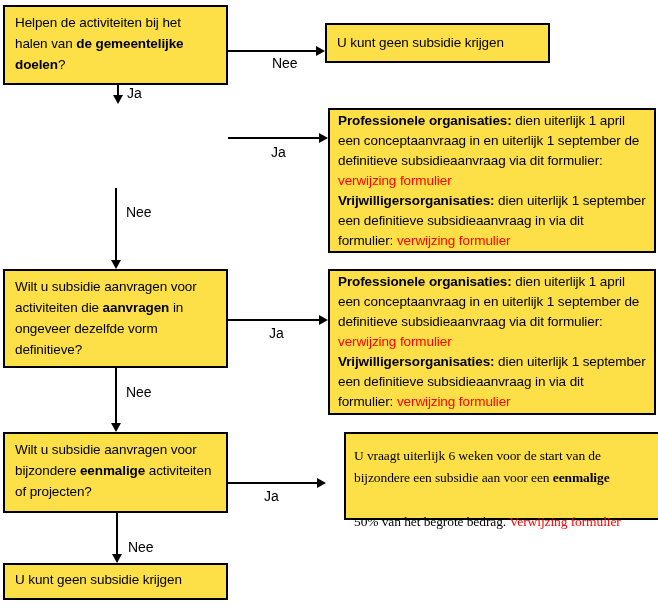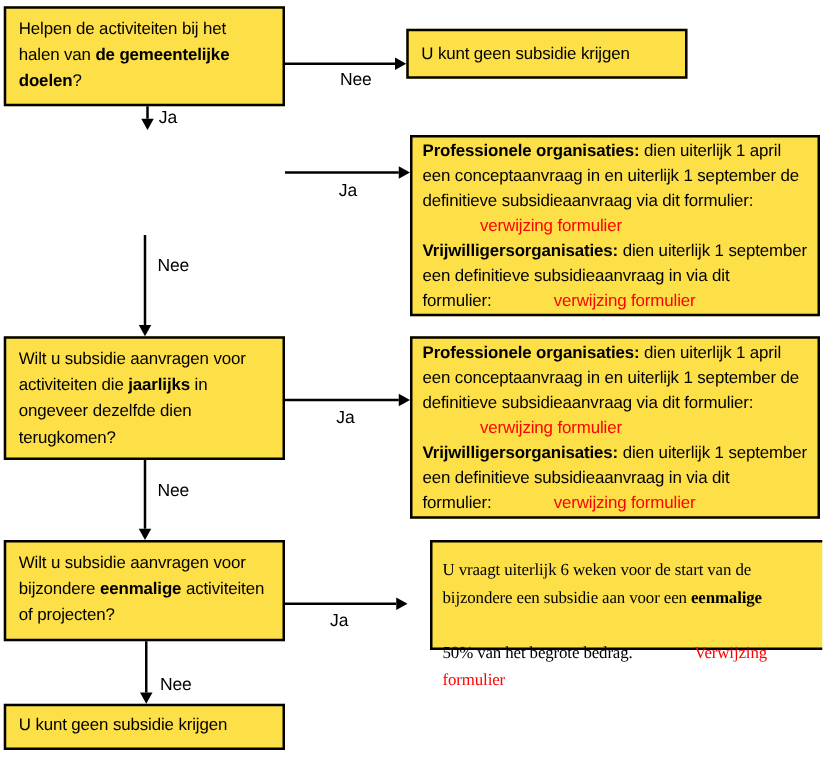--- a/index.html
+++ b/index.html
@@ -11,21 +11,21 @@
     font-size:13.5px; letter-spacing:-0.1px; color:var(--ink);
   }
   .canvas { position:relative; width:658px; height:608px; background:#fff; overflow:hidden; }
   .box {
     position:absolute; border:2px solid var(--ink); background:#fde047;
     padding:5px 10px 0 10px; line-height:21px;
   }
   .box.wide { padding:1px 8px 16px 8px; line-height:20px; }
   .box.wide4 { padding:11px 8px 0 8px; line-height:22px; }
   .b { font-weight:bold;margin-top:13px; }
-  .r { color:var(--red);margin-left:46px; }
+  .r { color:var(--red); }
   
   #q1 { left:3px;  top:5px;   width:225px; height:80px; }
   #q2 { left:3px;  top:104px; width:225px; height:84px; }
   #q3 { left:3px;  top:269px; width:225px; height:99px; }
   #q4 { left:3px;  top:432px; width:225px; height:81px; }
   #q5 { left:3px;  top:563px; width:225px; height:37px; padding-top:4px; }
   
   #r1 { left:325px; top:23px;  width:225px; height:40px; padding-top:7px; }
   #r2 { left:328px; top:108px; width:328px; height:145px; }
   #r3 { left:328px; top:269px; width:328px; height:146px; }
@@ -36,21 +36,21 @@
   .overlay text { font-family:"Liberation Sans", sans-serif; font-size:14px; fill:var(--ink); }
 </style>
 </head>
 <body>
 
 <div class="canvas">
 
   <div class="box" id="q1"><span>Helpen de activiteiten bij het</span><br><span>halen van </span><span class="b">de gemeentelijke</span><br><span class="b">doelen</span><span>?</span></div>
   <div class="box" id="r1"><span>U kunt geen subsidie krijgen</span></div>
   <div class="box wide" id="r2"><span class="b">Professionele organisaties:</span><span> dien uiterlijk 1 april</span><br><span>een conceptaanvraag in en uiterlijk 1 september de</span><br><span>definitieve subsidieaanvraag via dit formulier:</span><br><span class="r">verwijzing formulier</span><br><span class="b">Vrijwilligersorganisaties:</span><span> dien uiterlijk 1 september</span><br><span>een definitieve subsidieaanvraag in via dit</span><br><span>formulier: </span><span class="r">verwijzing formulier</span></div>
-  <div class="box" id="q3"><span>Wilt u subsidie aanvragen voor</span><br><span>activiteiten die </span><span class="b">jaarlijks</span><span> in</span><br><span>ongeveer dezelfde dien</span><br><span>terugkomen?</span></div>
+  <div class="box" id="q3"><span>Wilt u subsidie aanvragen voor</span><br><span>activiteiten die </span><span class="b">aanvragen</span><span> in</span><br><span>ongeveer dezelfde vorm</span><br><span>definitieve?</span></div>
   <div class="box wide" id="r3"><span class="b">Professionele organisaties:</span><span> dien uiterlijk 1 april</span><br><span>een conceptaanvraag in en uiterlijk 1 september de</span><br><span>definitieve subsidieaanvraag via dit formulier:</span><br><span class="r">verwijzing formulier</span><br><span class="b">Vrijwilligersorganisaties:</span><span> dien uiterlijk 1 september</span><br><span>een definitieve subsidieaanvraag in via dit</span><br><span>formulier: </span><span class="r">verwijzing formulier</span></div>
   <div class="box" id="q4"><span>Wilt u subsidie aanvragen voor</span><br><span>bijzondere </span><span class="b">eenmalige</span><span> activiteiten</span><br><span>of projecten?</span></div>
   <div class="box wide4" id="r4"><span>U vraagt uiterlijk 6 weken voor de start van de</span><br><span>bijzondere een subsidie aan voor een </span><span class="b">eenmalige</span><br><br><span>50% van het begrote bedrag. </span><span class="r">Verwijzing formulier</span></div>
   <div class="box" id="q5"><span>U kunt geen subsidie krijgen</span></div>
 
   <svg class="overlay" width="658" height="608">
     <g>
       <line x1="228" y1="51" x2="316" y2="51"></line>
       <polygon points="316,46 316,56 325,51"></polygon>
       <text x="272" y="68">Nee</text>

